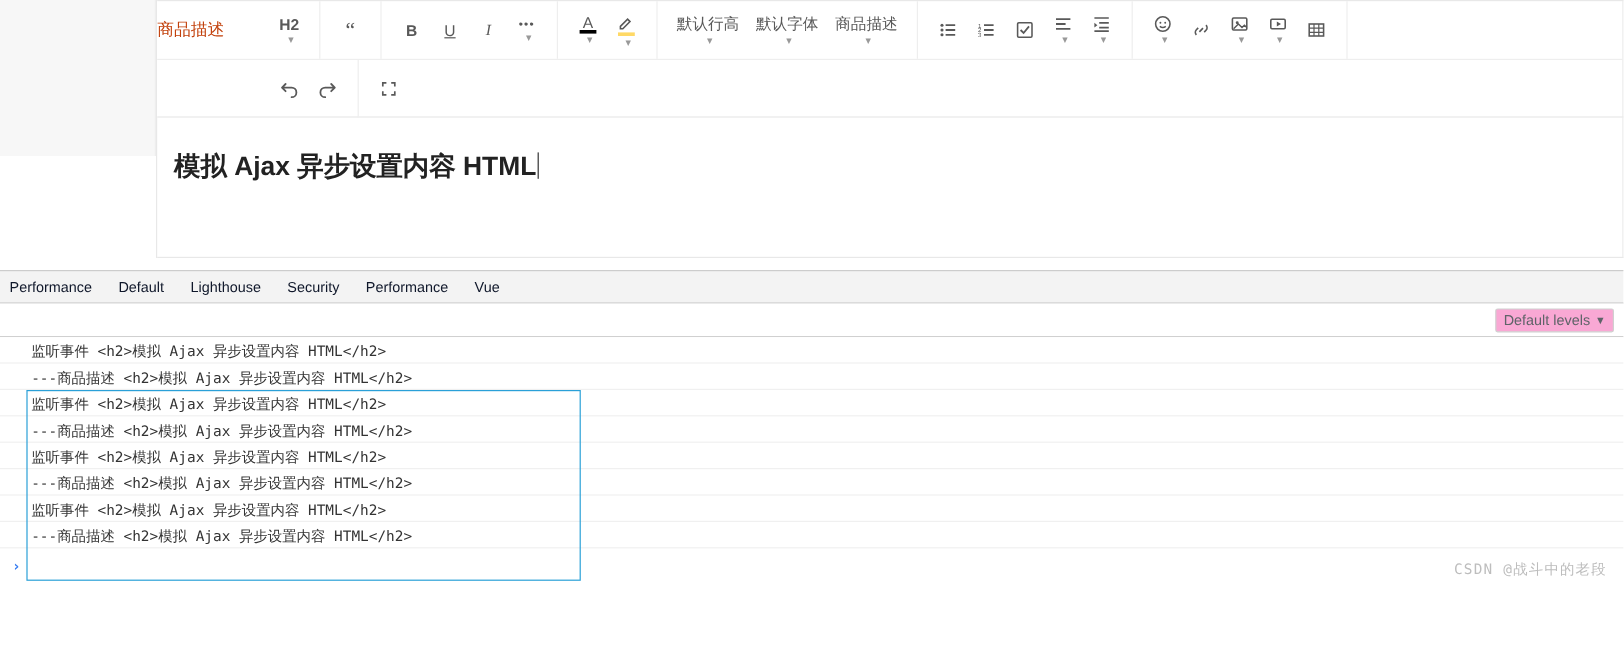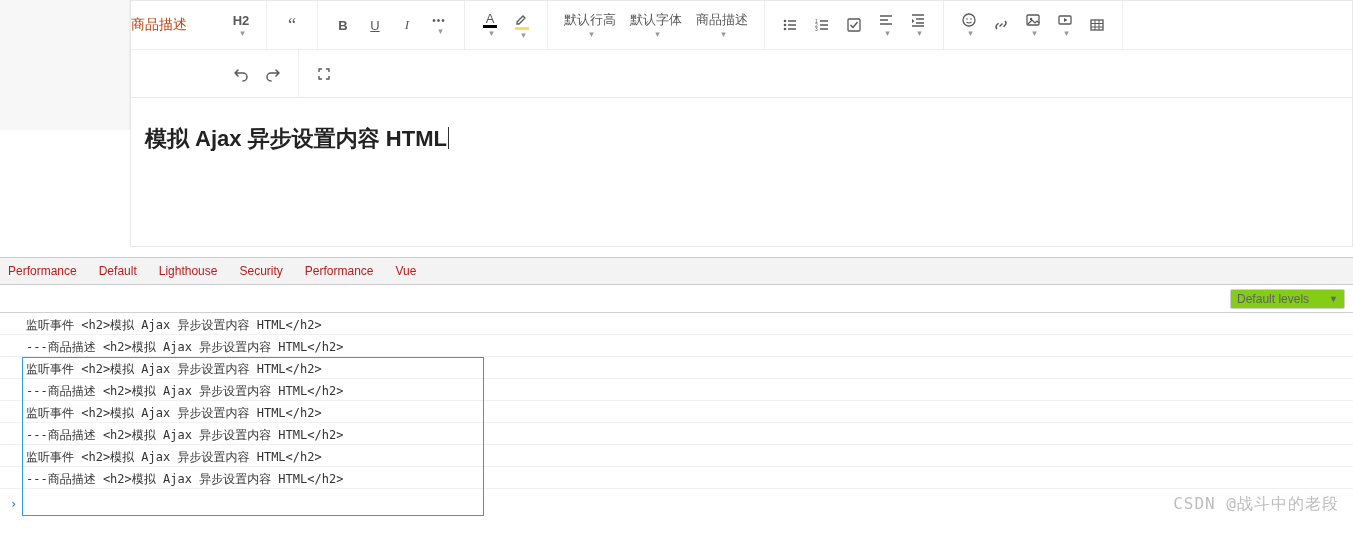--- a/index.html
+++ b/index.html
@@ -21,39 +21,39 @@
   .tb-btn .caret { margin-left: 3px; font-size: 9px; color: #999; }
   .tb-btn.drop { padding: 0 6px; }
   .tb-text { font-size: 13px; color: #595959; }
   .strong { font-weight: 700; }
   .serif { font-family: Georgia, serif; }
   .underline-deco { text-decoration: underline; }
   .italic-deco { font-style: italic; }
   .tb-row2 { border-top: 1px solid #eee; }
 
   
-  .content-area { padding: 26px 14px 92px 14px; border: 1px solid #e8e8e8; border-top: none; border-left: none; min-height: 90px; }
+  .content-area { padding: 26px 14px 60px 14px; border: 1px solid #e8e8e8; border-top: none; border-left: none; min-height: 90px; }
   .content-area h2 { font-size: 22px; font-weight: 700; color: #222; display: inline; }
   .cursor-caret { display: inline-block; width: 1px; height: 22px; background: #333; vertical-align: text-bottom; margin-left: 1px; }
 
   
-  .devtabs { border-top: 1px solid #ccc; border-bottom: 1px solid #ccc; background: #f3f3f3; height: 28px; display: flex; align-items: center; padding: 0 8px; gap: 22px; color: #b91c1c; font-size: 12px; margin-top: 10px; }
+  .devtabs { border-top: 1px solid #ccc; border-bottom: 1px solid #ccc; background: #f3f3f3; height: 28px; display: flex; align-items: center; padding: 0 8px; gap: 22px; color: #0f172a; font-size: 12px; margin-top: 10px; }
   .devtab { cursor: pointer; }
 
   
   .console-bar { height: 28px; border-bottom: 1px solid #d0d0d0; display: flex; align-items: center; justify-content: flex-end; padding: 0 8px; background: #fff; font-size: 12px; }
-  .levels-btn { border: 1px solid #d0d0d0; padding: 2px 6px; color: #5f6368; background: #84cc16; cursor: pointer; display: flex; align-items: center; gap: 20px; border-radius: 2px; }
+  .levels-btn { border: 1px solid #d0d0d0; padding: 2px 6px; color: #5f6368; background: #f9a8d4; cursor: pointer; display: flex; align-items: center; gap: 4px; border-radius: 2px; }
   .levels-btn .tri { font-size: 9px; }
 
   
   .console-body { background: #fff; font-family: Menlo, Consolas, monospace; font-size: 12px; color: #333; padding: 0 0 30px 0; position: relative; }
   .console-line { padding: 4px 8px 0 26px; border-bottom: 1px solid #f0f0f0; white-space: nowrap; }
   .console-box { position: absolute; border: 1px solid #2aa0d8; pointer-events: none; }
   .prompt { position: absolute; left: 10px; bottom: 8px; color: #367cf1; font-weight: bold; }
-  .watermark { position: absolute; right: 14px; bottom: 4px; color: #bdbdbd; font-size: 16px; letter-spacing: 1px; }
+  .watermark { position: absolute; right: 14px; bottom: 4px; color: #bdbdbd; font-size: 12px; letter-spacing: 1px; }
 
   svg { display: block; }
 </style>
 </head>
 <body>
 
 <div class="top-wrap">
   <div class="side-stub"></div>
   <div class="editor-area">
     <div class="toolbar">

